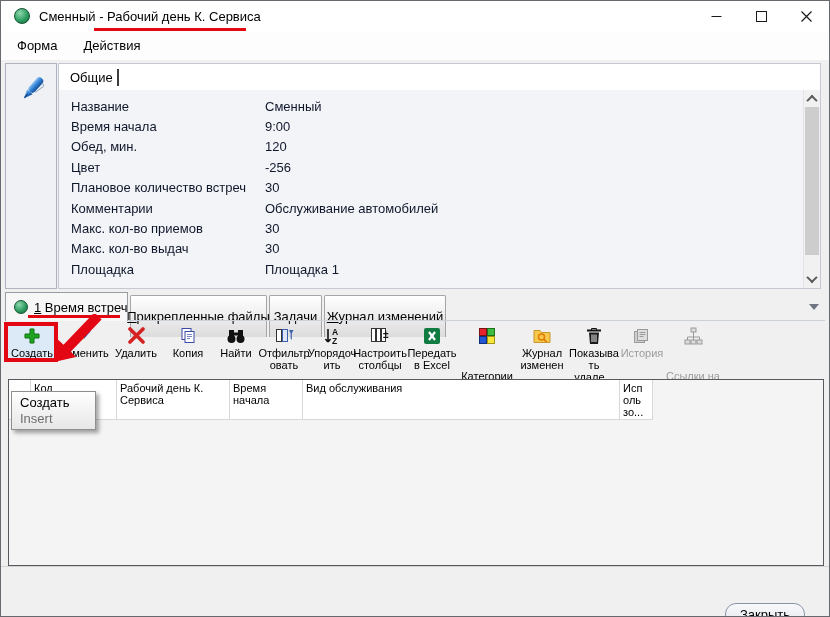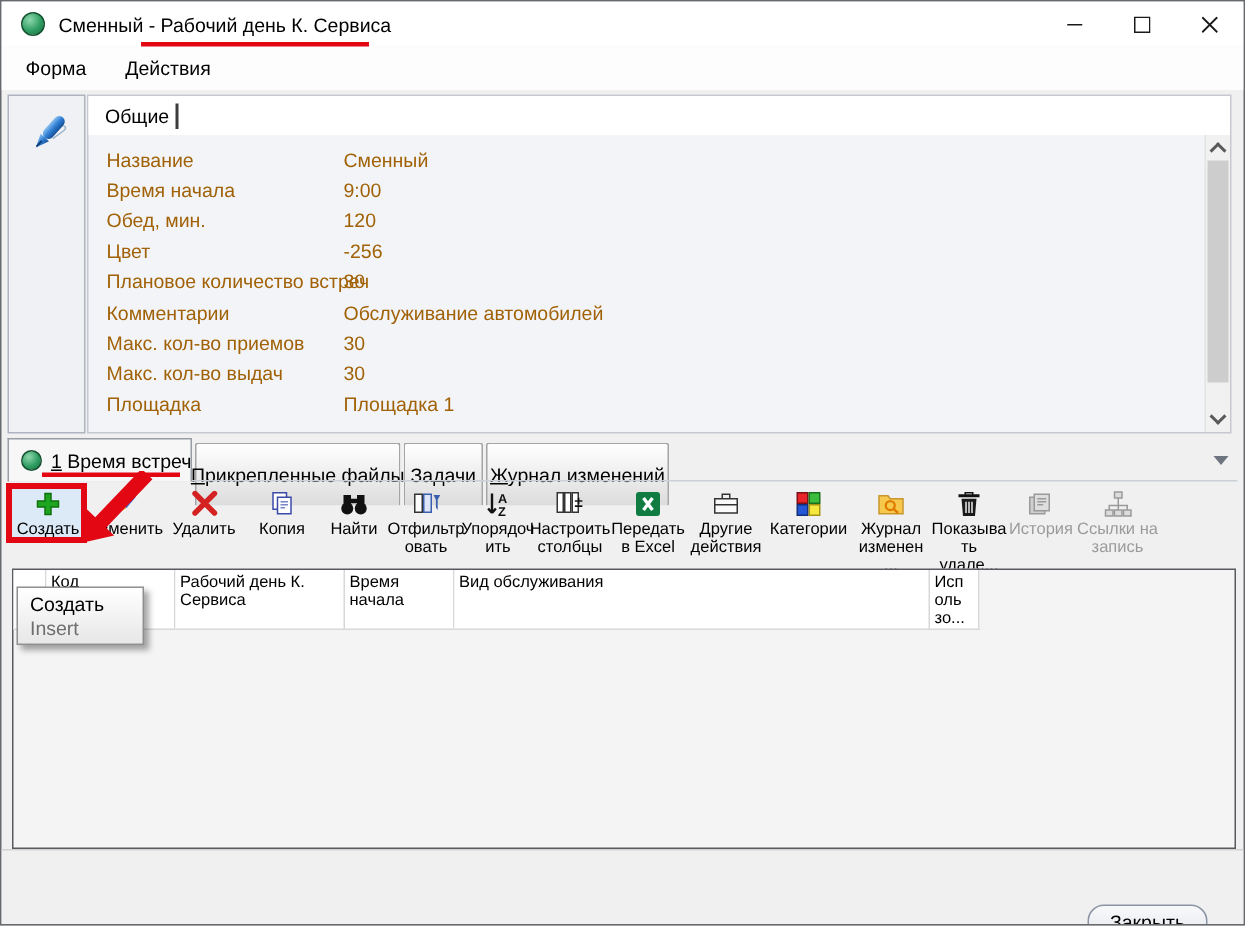--- a/index.html
+++ b/index.html
@@ -20,21 +20,21 @@
   .menuitem:first-child{margin-left:3px;}
 
   
   .pen-panel{position:absolute;left:4px;top:62px;width:52px;height:226px;background:#eff1f5;border:1px solid #aeb3bf;box-sizing:border-box;display:flex;justify-content:center;}
   .pen-panel svg{margin-top:8px;}
   .form-panel{position:absolute;left:57px;top:62px;width:763px;height:226px;background:#f3f4f8;border:1px solid #c5c8d1;box-sizing:border-box;}
   .form-tabrow{height:26px;background:#ffffff;display:flex;align-items:center;}
   .form-tab{font-size:13px;margin-left:11px;}
   .form-tab-divider{width:2px;height:17px;background:#3c3c3c;margin-left:4px;}
   .fields{position:absolute;left:0;top:26px;right:17px;bottom:0;padding-top:6px;overflow:hidden;}
-  .frow{height:20.4px;display:flex;align-items:center;font-size:13px;color:#a16207;}
+  .frow{height:20.4px;display:flex;align-items:center;font-size:13px;color:#0f172a;gap:36px;}
   .flabel{margin-left:12px;width:158px;flex:none;white-space:nowrap;}
   .fvalue{white-space:nowrap;}
   
   .scrollbar{position:absolute;top:26px;right:0;width:17px;bottom:0;background:#f1f1f1;border-left:1px solid #e3e3e3;box-sizing:border-box;}
   .sb-btn{position:absolute;left:0;right:0;height:16px;display:flex;align-items:center;justify-content:center;}
   .sb-up{top:1px;} .sb-down{bottom:1px;}
   .chev{width:6px;height:6px;border-left:2px solid #5a5a5a;border-top:2px solid #5a5a5a;}
   .chev.up{transform:rotate(45deg) translate(1px,1px);}
   .chev.down{transform:rotate(225deg) translate(1px,1px);}
   .sb-thumb{position:absolute;left:1px;right:1px;top:17px;height:148px;background:#cdcdcd;}
@@ -50,21 +50,21 @@
   .tab-2{left:125px;width:137px;}
   .tab-3{left:264px;width:53px;}
   .tab-4{left:319px;width:122px;}
   .tabs-caret{position:absolute;right:6px;top:12px;width:0;height:0;border-left:5px solid transparent;border-right:5px solid transparent;border-top:6px solid #6f7580;}
 
   
   .toolbar{position:absolute;left:4px;top:319px;right:4px;height:59px;border-top:1px solid #ccd1d7;display:flex;align-items:flex-start;padding:4px 0 0 2px;box-sizing:border-box;z-index:1;}
   .tbtn{width:50px;flex:none;margin-right:2px;display:flex;flex-direction:column;align-items:center;font-size:11px;line-height:12px;text-align:center;color:#000;}
   .tbtn .ticon{height:21px;display:flex;align-items:center;justify-content:center;margin-bottom:1px;}
   .tbtn .tlabel{white-space:pre-line;}
-  .tbtn-narrow{width:42px;} .tbtn-wide{width:56px;}
+  .tbtn-narrow{width:42px;} .tbtn-wide{width:56px;gap:23px;}
   .tbtn-disabled{color:#9b9b9b;justify-content:flex-end;}
   .tbtn-create{background:#dce9f6;}
 
   
   .grid{position:absolute;left:7px;top:378px;width:816px;height:187px;background:#f4f4f4;border:1px solid #565a5e;box-sizing:border-box;z-index:2;}
   .ghead{display:flex;height:40px;}
   .gcell{box-sizing:border-box;background:#fff;border-right:1px solid #d8d8d8;border-bottom:1px solid #d8d8d8;font-size:11px;line-height:12px;padding:2px 3px;overflow:hidden;color:#000;flex:none;}
   .gc0{width:22px;} .gc1{width:86px;} .gc2{width:113px;} .gc3{width:73px;} .gc4{width:317px;} .gc5{width:33px;}
   .gfill{flex:1;background:transparent;}
 
@@ -293,31 +293,20 @@
     <div class="tbtn">
       <span class="ticon">
           <svg width="18" height="18" viewBox="0 0 18 18">
             <rect x="1" y="1" width="16" height="16" rx="2" fill="#107c41"></rect>
             <path d="M6 5l6 8M12 5l-6 8" stroke="#fff" stroke-width="2.2"></path>
           </svg>
         </span>
       <span class="tlabel">Передать
 в Excel</span>
     </div>
-    <div class="tbtn">
-      <span class="ticon">
-          <svg width="20" height="17" viewBox="0 0 20 17">
-            <rect x="2.5" y="5.5" width="15" height="9.5" fill="#fafafa" stroke="#333"></rect>
-            <path d="M7.5 5.5V2.5h5v3" fill="none" stroke="#333"></path>
-            <path d="M2.5 9.5h15" stroke="#333"></path>
-          </svg>
-        </span>
-      <span class="tlabel">Другие
-действия</span>
-    </div>
     <div class="tbtn tbtn-wide">
       <span class="ticon">
           <svg width="18" height="18" viewBox="0 0 18 18">
             <rect x="1.5" y="1.5" width="7" height="7" fill="#e8232a" stroke="#7c1115"></rect>
             <rect x="9.5" y="1.5" width="7" height="7" fill="#3dbd3d" stroke="#1c701c"></rect>
             <rect x="1.5" y="9.5" width="7" height="7" fill="#2457d6" stroke="#122f7a"></rect>
             <rect x="9.5" y="9.5" width="7" height="7" fill="#f6e73c" stroke="#a39416"></rect>
           </svg>
         </span>
       <span class="tlabel">Категории</span>

